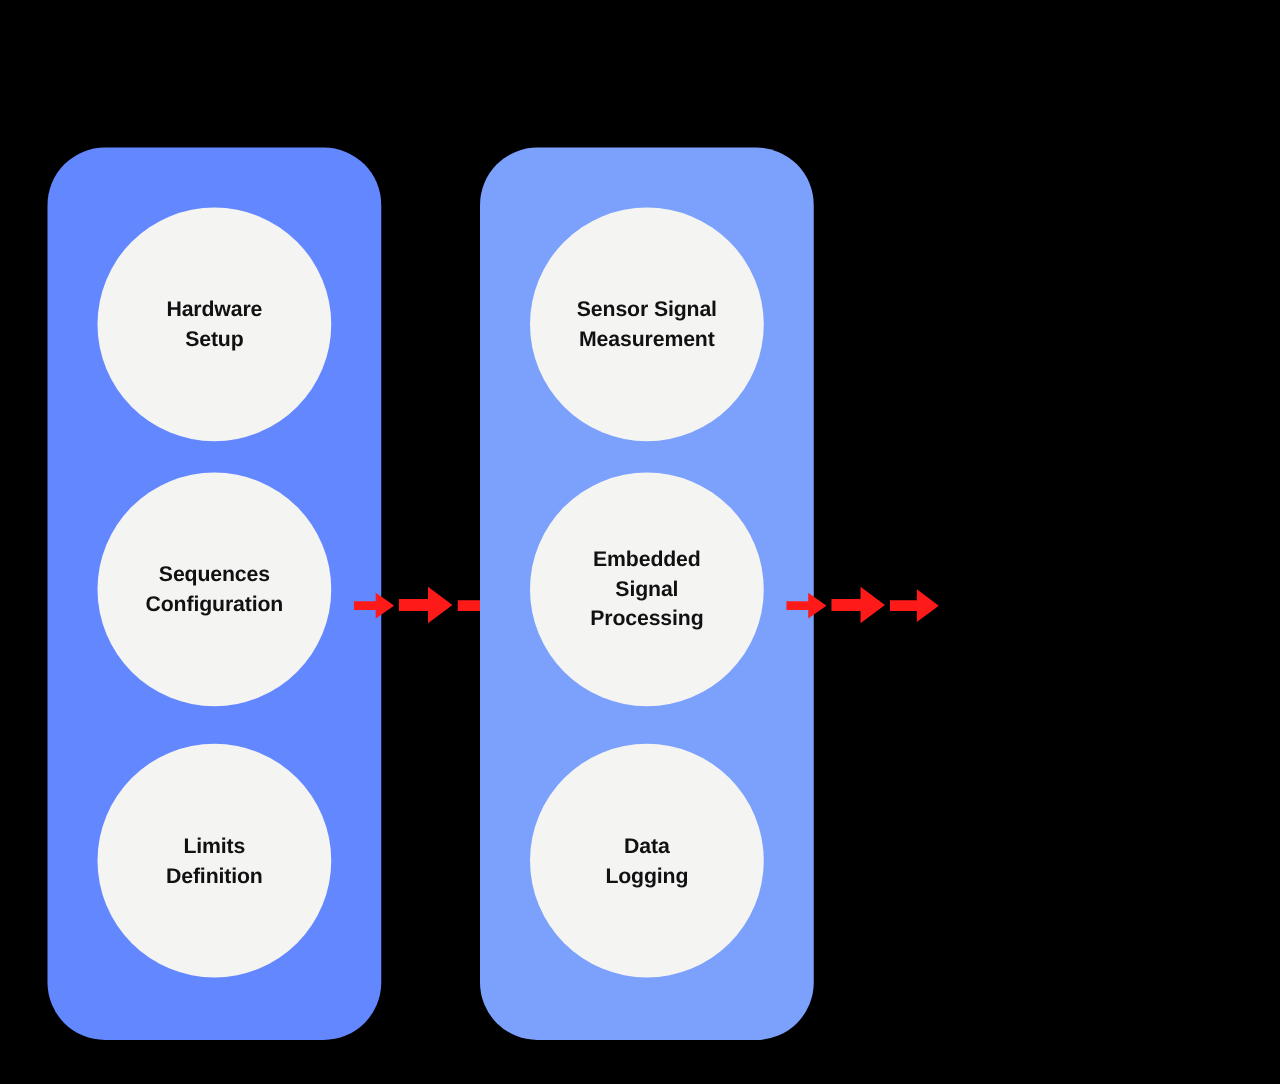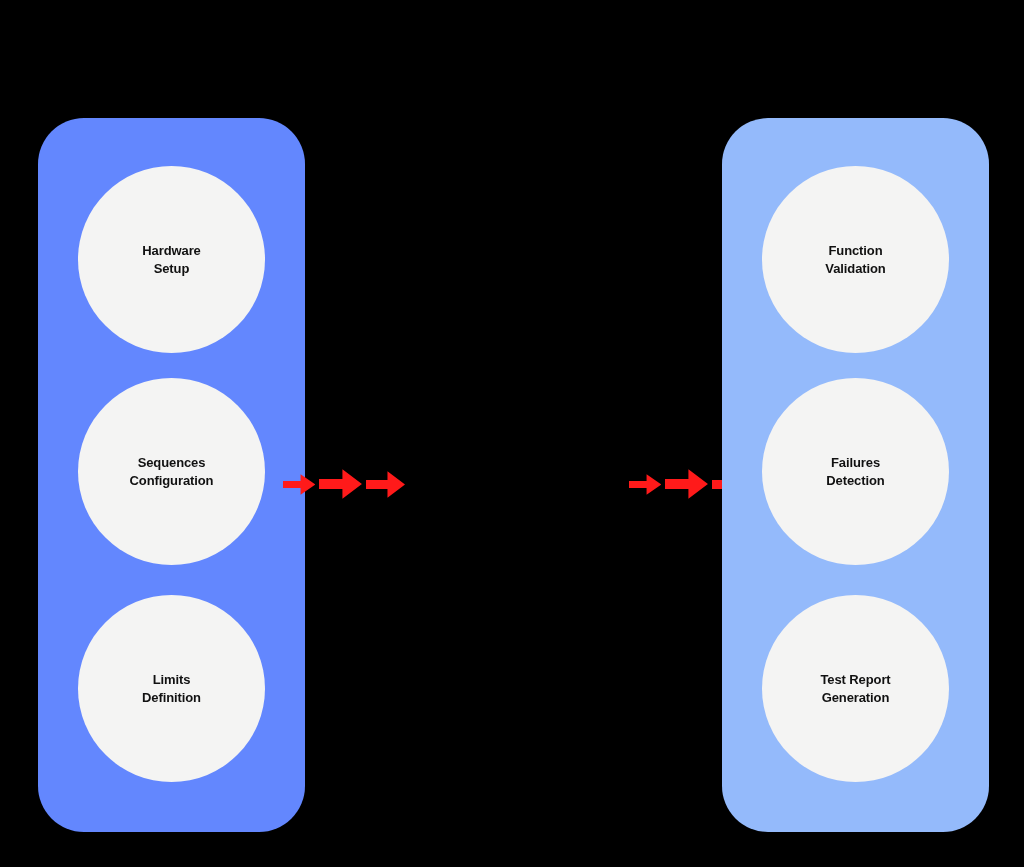--- a/index.html
+++ b/index.html
@@ -48,21 +48,21 @@
     align-items: center;
     justify-content: center;
     text-align: center;
   }
   .node-circle.row-0 { top: 48px; }
   .node-circle.row-1 { top: 260px; }
   .node-circle.row-2 { top: 477px; }
 
   .node-label {
     display: block;
-    font-size: 13px;
+    font-size: 17px;
     font-weight: bold;
     line-height: 1.38;
     color: #111111;
     letter-spacing: -0.1px;
     padding: 0 8px;
     white-space: pre-line;
   }
 
   
   .arrow-group {
@@ -109,43 +109,44 @@
     <span class="arrow-spacer-a"></span>
     <svg class="arrow-glyph size-md" viewBox="0 0 44 34" aria-hidden="true">
       <path d="M0 12 H24 V2 L44 17 L24 32 V22 H0 Z" fill="#FF1A1A"></path>
     </svg>
     <span class="arrow-spacer-b"></span>
     <svg class="arrow-glyph size-lg" viewBox="0 0 40 31" aria-hidden="true">
       <path d="M0 11 H22 V2 L40 15.5 L22 29 V20 H0 Z" fill="#FF1A1A"></path>
     </svg>
   </div>
 
+  <div class="stage-panel stage-2" style="background: rgb(124, 161, 252);">
+    <div class="node-circle row-0" style="background: rgb(244, 244, 243);">
+      <span class="node-label" style="color: rgb(17, 17, 17);">Sensor Signal
+Measurement</span>
+    </div>
+    <div class="node-circle row-1" style="background: rgb(244, 244, 243);">
+      <span class="node-label" style="color: rgb(17, 17, 17);">Embedded
+Signal
+Processing</span>
+    </div>
+    <div class="node-circle row-2" style="background: rgb(244, 244, 243);">
+      <span class="node-label" style="color: rgb(17, 17, 17);">Data
+Logging</span>
+    </div>
+  </div>
 
   <div class="arrow-group connector-2">
     <svg class="arrow-glyph size-sm" viewBox="0 0 33 25" aria-hidden="true">
       <path d="M0 9 H18 V2 L33 12.5 L18 23 V16 H0 Z" fill="#FF1A1A"></path>
     </svg>
     <span class="arrow-spacer-a"></span>
     <svg class="arrow-glyph size-md" viewBox="0 0 44 34" aria-hidden="true">
       <path d="M0 12 H24 V2 L44 17 L24 32 V22 H0 Z" fill="#FF1A1A"></path>
     </svg>
     <span class="arrow-spacer-b"></span>
     <svg class="arrow-glyph size-lg" viewBox="0 0 40 31" aria-hidden="true">
       <path d="M0 11 H22 V2 L40 15.5 L22 29 V20 H0 Z" fill="#FF1A1A"></path>
     </svg>
   </div>
 
-  <div class="stage-panel stage-3" style="background: rgb(148, 186, 251);">
-    <div class="node-circle row-0" style="background: rgb(244, 244, 243);">
-      <span class="node-label" style="color: rgb(17, 17, 17);">Function
-Validation</span>
-    </div>
-    <div class="node-circle row-1" style="background: rgb(244, 244, 243);">
-      <span class="node-label" style="color: rgb(17, 17, 17);">Failures
-Detection</span>
-    </div>
-    <div class="node-circle row-2" style="background: rgb(244, 244, 243);">
-      <span class="node-label" style="color: rgb(17, 17, 17);">Test Report
-Generation</span>
-    </div>
-  </div>
 
 </div>
 
 </body></html>

